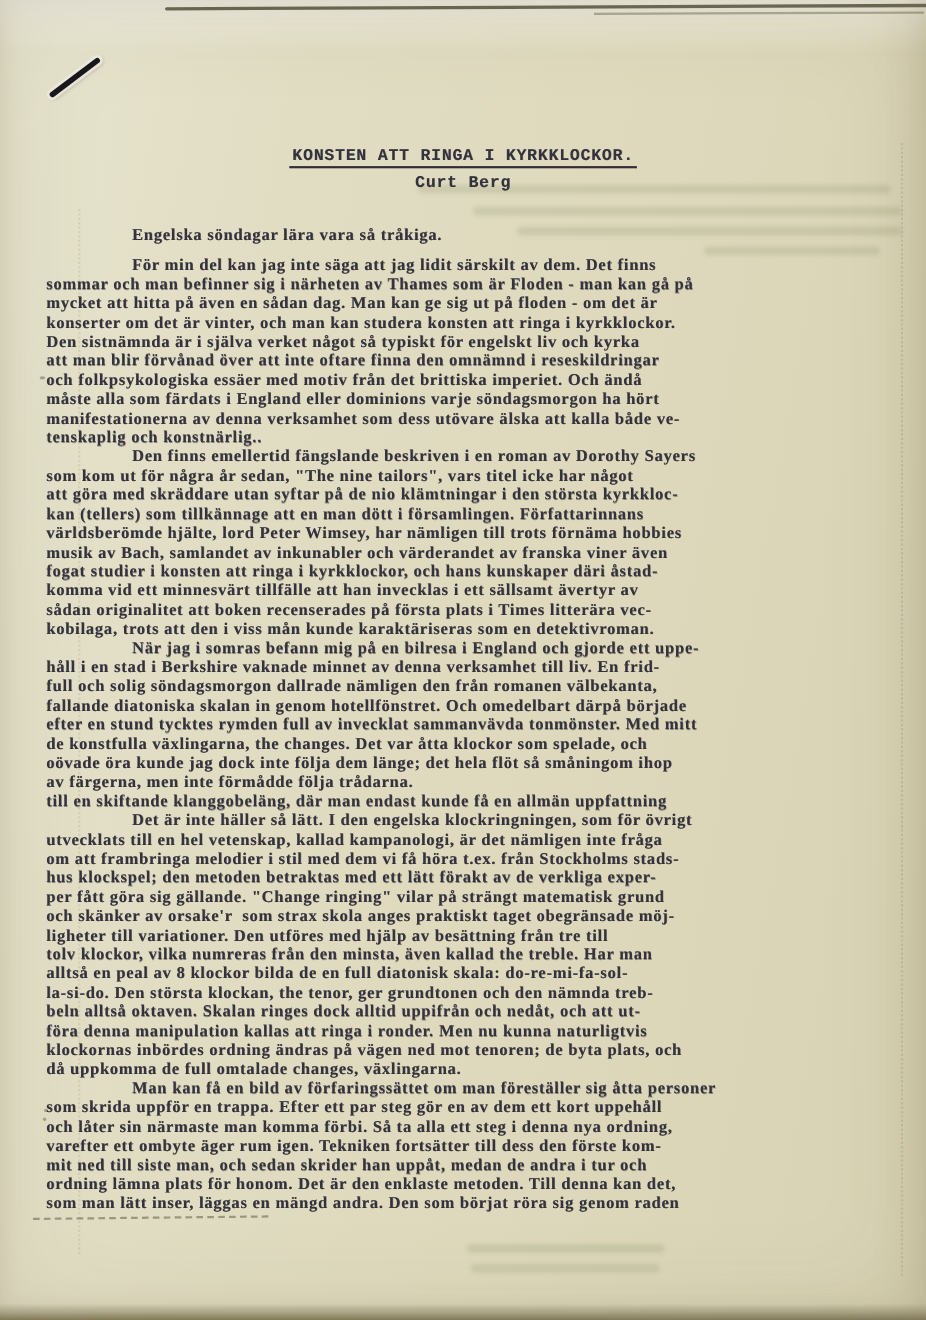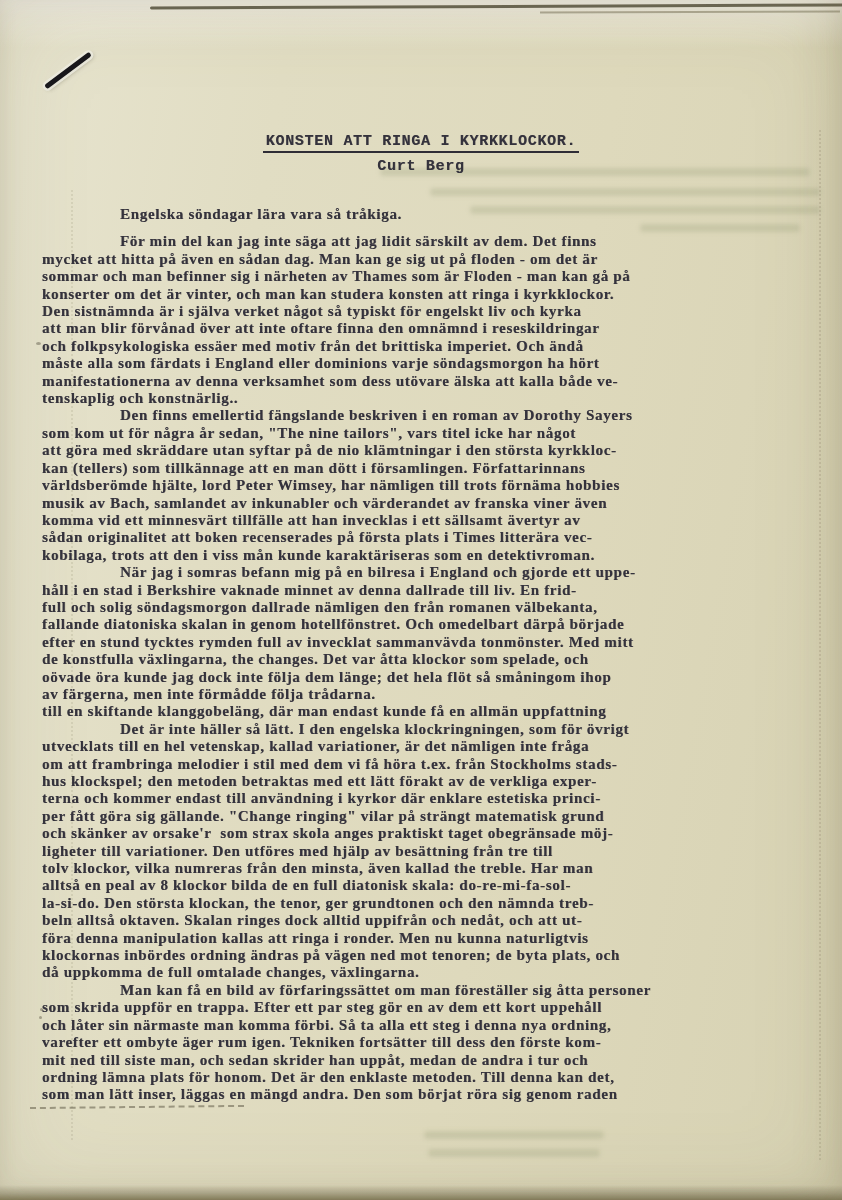--- a/index.html
+++ b/index.html
@@ -80,58 +80,58 @@
   <div class="author-block ink">
     <span>Curt Berg</span>
   </div>
 
   <div class="text-body ink">
       <div class="para">
         <div class="line indent">Engelska söndagar lära vara så tråkiga.</div>
       </div>
       <div class="para gap">
         <div class="line indent">För min del kan jag inte säga att jag lidit särskilt av dem. Det finns</div>
+        <div class="line">sommar och man befinner sig i närheten av Thames som är Floden - man kan gå på</div>
         <div class="line">mycket att hitta på även en sådan dag. Man kan ge sig ut på floden - om det är</div>
-        <div class="line">sommar och man befinner sig i närheten av Thames som är Floden - man kan gå på</div>
         <div class="line">konserter om det är vinter, och man kan studera konsten att ringa i kyrkklockor.</div>
         <div class="line">Den sistnämnda är i själva verket något så typiskt för engelskt liv och kyrka</div>
         <div class="line">att man blir förvånad över att inte oftare finna den omnämnd i reseskildringar</div>
         <div class="line">och folkpsykologiska essäer med motiv från det brittiska imperiet. Och ändå</div>
         <div class="line">måste alla som färdats i England eller dominions varje söndagsmorgon ha hört</div>
         <div class="line">manifestationerna av denna verksamhet som dess utövare älska att kalla både ve-</div>
         <div class="line">tenskaplig och konstnärlig..</div>
       </div>
       <div class="para">
         <div class="line indent">Den finns emellertid fängslande beskriven i en roman av Dorothy Sayers</div>
         <div class="line">som kom ut för några år sedan, "The nine tailors", vars titel icke har något</div>
         <div class="line">att göra med skräddare utan syftar på de nio klämtningar i den största kyrkkloc-</div>
         <div class="line">kan (tellers) som tillkännage att en man dött i församlingen. Författarinnans</div>
         <div class="line">världsberömde hjälte, lord Peter Wimsey, har nämligen till trots förnäma hobbies</div>
         <div class="line">musik av Bach, samlandet av inkunabler och värderandet av franska viner även</div>
+        <div class="line">fogat studier i konsten att ringa i kyrkklockor, och hans kunskaper däri åstad-</div>
         <div class="line">komma vid ett minnesvärt tillfälle att han invecklas i ett sällsamt ävertyr av</div>
         <div class="line">sådan originalitet att boken recenserades på första plats i Times litterära vec-</div>
         <div class="line">kobilaga, trots att den i viss mån kunde karaktäriseras som en detektivroman.</div>
       </div>
       <div class="para">
         <div class="line indent">När jag i somras befann mig på en bilresa i England och gjorde ett uppe-</div>
-        <div class="line">håll i en stad i Berkshire vaknade minnet av denna dallrade till liv. En frid-</div>
+        <div class="line">håll i en stad i Berkshire vaknade minnet av denna verksamhet till liv. En frid-</div>
         <div class="line">full och solig söndagsmorgon dallrade nämligen den från romanen välbekanta,</div>
         <div class="line">fallande diatoniska skalan in genom hotellfönstret. Och omedelbart därpå började</div>
         <div class="line">efter en stund tycktes rymden full av invecklat sammanvävda tonmönster. Med mitt</div>
         <div class="line">de konstfulla växlingarna, the changes. Det var åtta klockor som spelade, och</div>
         <div class="line">oövade öra kunde jag dock inte följa dem länge; det hela flöt så småningom ihop</div>
         <div class="line">av färgerna, men inte förmådde följa trådarna.</div>
         <div class="line">till en skiftande klanggobeläng, där man endast kunde få en allmän uppfattning</div>
       </div>
       <div class="para">
         <div class="line indent">Det är inte häller så lätt. I den engelska klockringningen, som för övrigt</div>
-        <div class="line">utvecklats till en hel vetenskap, kallad variationer, är det nämligen inte fråga</div>
+        <div class="line">utvecklats till en hel vetenskap, kallad kampanologi, är det nämligen inte fråga</div>
         <div class="line">om att frambringa melodier i stil med dem vi få höra t.ex. från Stockholms stads-</div>
         <div class="line">hus klockspel; den metoden betraktas med ett lätt förakt av de verkliga exper-</div>
-        <div class="line">terna och kommer endast till användning i kyrkor där enklare estetiska princi-</div>
         <div class="line">per fått göra sig gällande. "Change ringing" vilar på strängt matematisk grund</div>
         <div class="line">och skänker av orsake'r  som strax skola anges praktiskt taget obegränsade möj-</div>
         <div class="line">ligheter till variationer. Den utföres med hjälp av besättning från tre till</div>
         <div class="line">tolv klockor, vilka numreras från den minsta, även kallad the treble. Har man</div>
         <div class="line">alltså en peal av 8 klockor bilda de en full diatonisk skala: do-re-mi-fa-sol-</div>
         <div class="line">la-si-do. Den största klockan, the tenor, ger grundtonen och den nämnda treb-</div>
         <div class="line">beln alltså oktaven. Skalan ringes dock alltid uppifrån och nedåt, och att ut-</div>
         <div class="line">föra denna manipulation kallas att ringa i ronder. Men nu kunna naturligtvis</div>
         <div class="line">klockornas inbördes ordning ändras på vägen ned mot tenoren; de byta plats, och</div>
         <div class="line">då uppkomma de full omtalade changes, växlingarna.</div>

